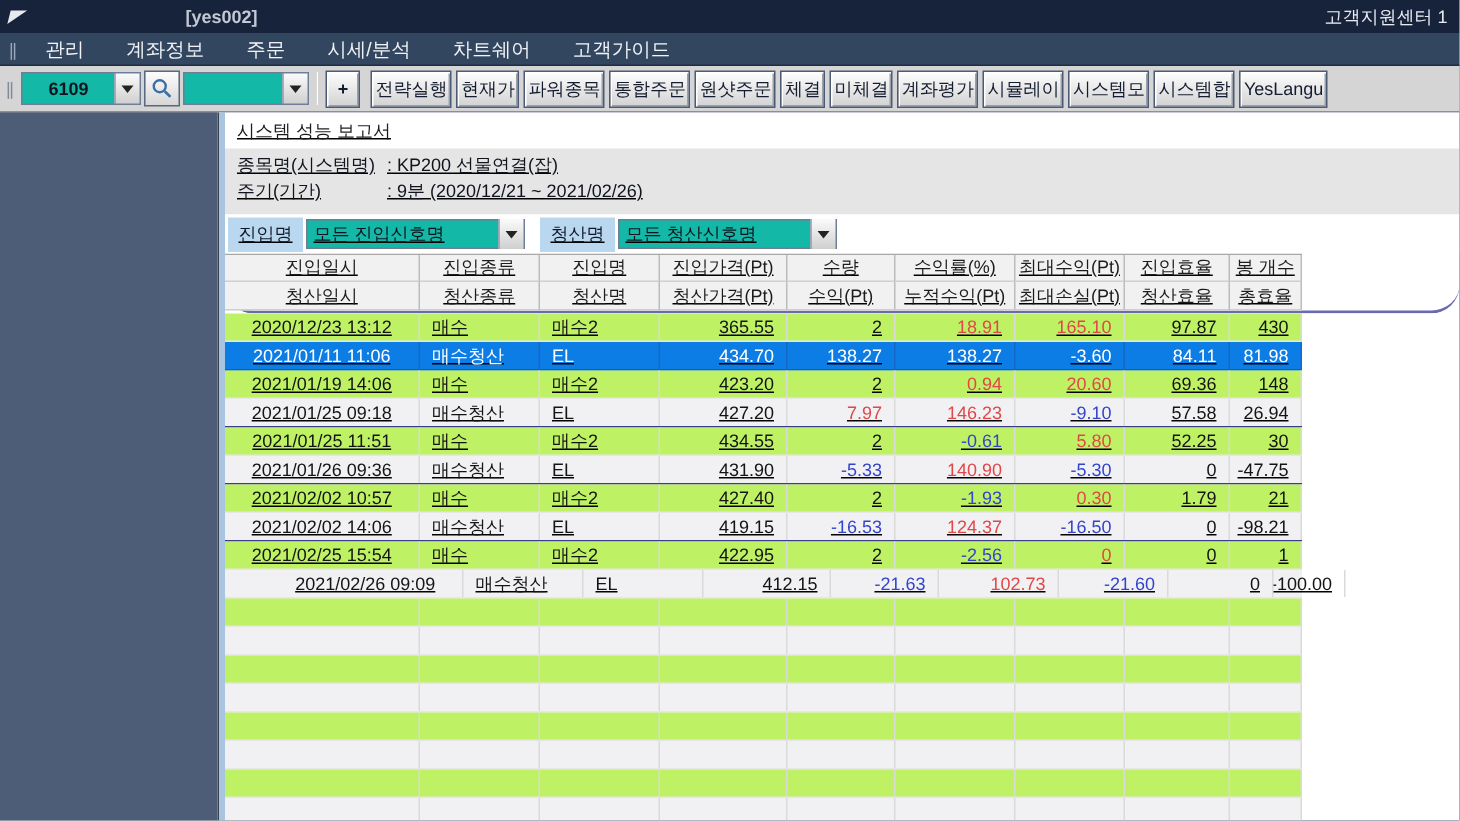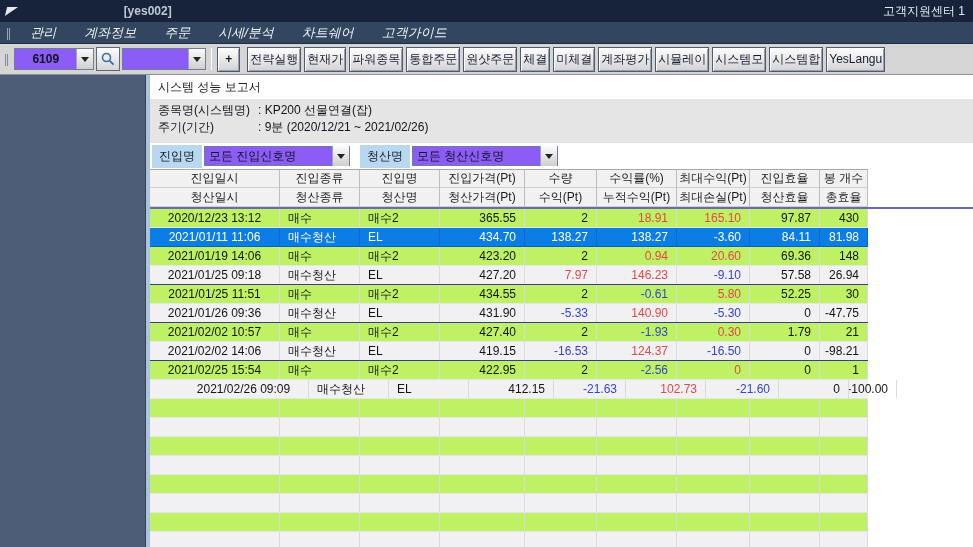--- a/index.html
+++ b/index.html
@@ -39,21 +39,21 @@
   .menu-item { color:#f0f2f6; font-size:13px; padding:0 14px; cursor:default; white-space:nowrap; }
 
   
   .toolbar {
     position:absolute; top:44px; left:0; width:973px; height:31px;
     background:#d5d5d5; border-bottom:1px solid #8f8f8f;
     display:flex; align-items:center; padding-left:2px; white-space:nowrap; overflow:hidden;
   }
   .toolbar .grip { color:#808a98; }
   .combo {
-    height:22px; background:#8b5cf6; border:1px solid #6e7e96;
+    height:22px; background:#14b8a6; border:1px solid #6e7e96;
     display:flex; align-items:center;
   }
   .combo .combo-value { flex:1; padding:0 4px; font-weight:bold; color:#101420; border:none; outline:none; width:50px; font-size:12px; font-family:"Liberation Sans",sans-serif; background:transparent; }
   .combo .drop-btn {
     width:17px; height:20px; background:linear-gradient(#fbfbfb,#cfcfcf);
     border-left:1px solid #9aa6b8; display:flex; align-items:center; justify-content:center;
   }
   .tri-down { width:0; height:0; border-left:4px solid transparent; border-right:4px solid transparent; border-top:5px solid #222; }
   .icon-btn {
     width:24px; height:24px; margin-left:2px;
@@ -69,42 +69,42 @@
     color:#141c30; font-size:12px; display:flex; align-items:center; white-space:nowrap;
   }
 
   
   .main-bg { position:absolute; top:75px; left:0; width:973px; height:472px; background:#4d5d78; }
   .panel {
     position:absolute; top:75px; left:145px; width:828px; height:472px;
     background:#ffffff; display:flex;
   }
   .panel-left-strip { width:5px; height:100%; background:#a9c4de; border-left:1px solid #39414f; flex:none; }
-  .panel-body { flex:1; display:flex; flex-direction:column; overflow:hidden; }
+  .panel-body { flex:1; display:flex; flex-direction:column; overflow:hidden;text-decoration:underline; }
 
   .panel-title { height:24px; line-height:24px; padding-left:8px; color:#1c1c1c; font-size:12px; background:#fff; }
 
   .info-box { height:44px; background:#e5e5e5; padding:3px 0 0 8px; }
   .info-row { line-height:17px; display:flex; }
   .info-label { width:100px; color:#10141c; }
   .info-value { color:#10141c; }
 
   .filter-row { height:26px; display:flex; align-items:center; padding-left:2px; background:#fff; }
   .filter-label { background:#b9d7ef; color:#101828; padding:3px 7px; font-size:12px; }
   .filter-combo { width:146px; margin-left:2px; height:20px; }
   .filter-combo .combo-value { font-weight:normal; color:#101420; }
   .filter-gap { width:10px; }
 
   
   .table-wrap { flex:1; overflow:hidden; }
   .grid-row { display:grid; }
   .hrow { height:19px; background:#f1f1f1; }
   .hrow .cell { border-right:1px solid #bcbcbc; border-bottom:1px solid #cfcfcf; color:#1c1c1c; display:flex; align-items:center; justify-content:center; }
   .hrow.first { border-top:1px solid #a8a8a8; }
-  .header-block { border-bottom:2px solid #6a6aae; }
+  .header-block { border-bottom:2px solid #6a6aae;border-radius:19px; }
 
   .trow { height:19px; background:#bef264; border-bottom:1px solid #e6e6e6; }
   .trow.exit { background:#f1f1f4; }
   .trow.sep { border-bottom:1px solid #3c3c8c; }
   .trow .cell { border-right:1px solid #dadada; color:#141414; display:flex; align-items:center; overflow:hidden; white-space:nowrap; }
   .trow.selected { background:#0d7de6; border-bottom:1px solid #0b62b8; }
   .trow.selected .cell { color:#ffffff !important; border-right:1px solid #1468c8; }
 
   .c-center { justify-content:center; }
   .c-left   { justify-content:flex-start; padding-left:8px; }
@@ -119,21 +119,21 @@
   <div class="brand-wrap">
     <span class="flag-icon"></span>
     <span class="brand">Yes TRADER</span>
     <span class="account">[yes002]</span>
   </div>
   <div class="titlebar-right">고객지원센터 1</div>
 </div>
 
 <div class="menubar">
   <span class="grip">||</span>
-  <div style="display:flex;font-style:italic;">
+  <div style="display:flex;">
       <span class="menu-item">관리</span>
       <span class="menu-item">계좌정보</span>
       <span class="menu-item">주문</span>
       <span class="menu-item">시세/분석</span>
       <span class="menu-item">차트쉐어</span>
       <span class="menu-item">고객가이드</span>
     </div>
 </div>
 
 <div class="toolbar">

